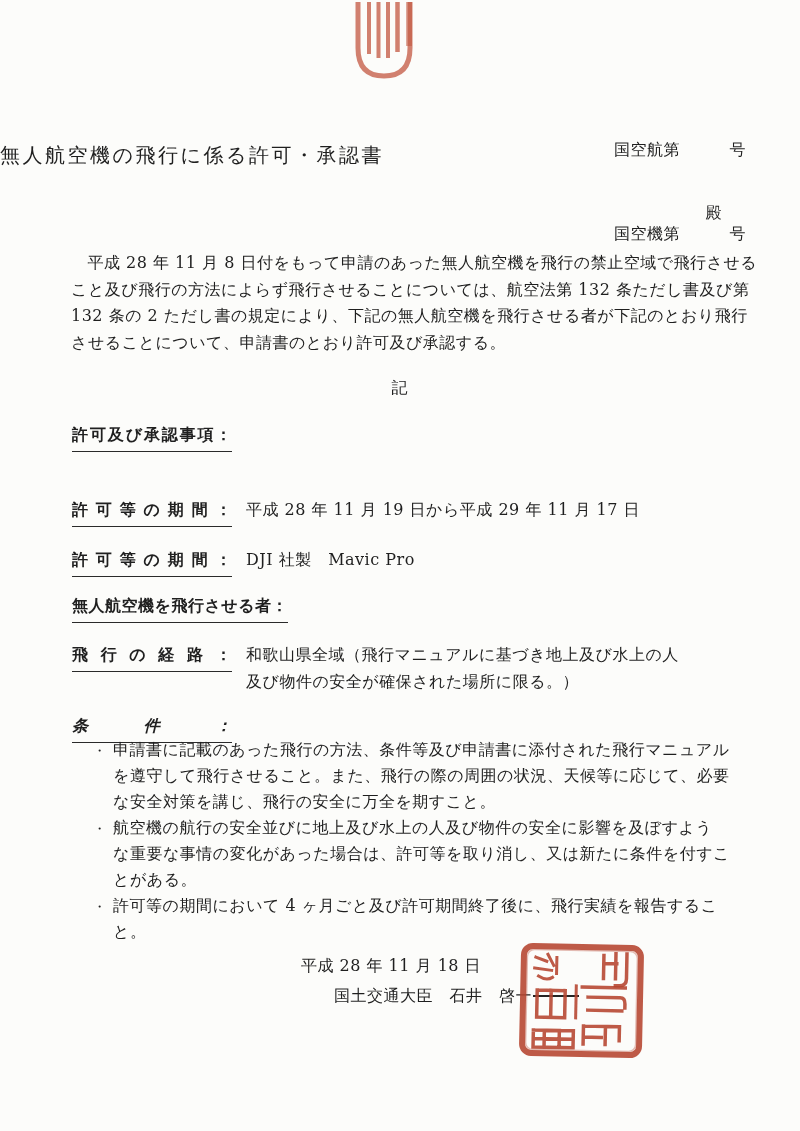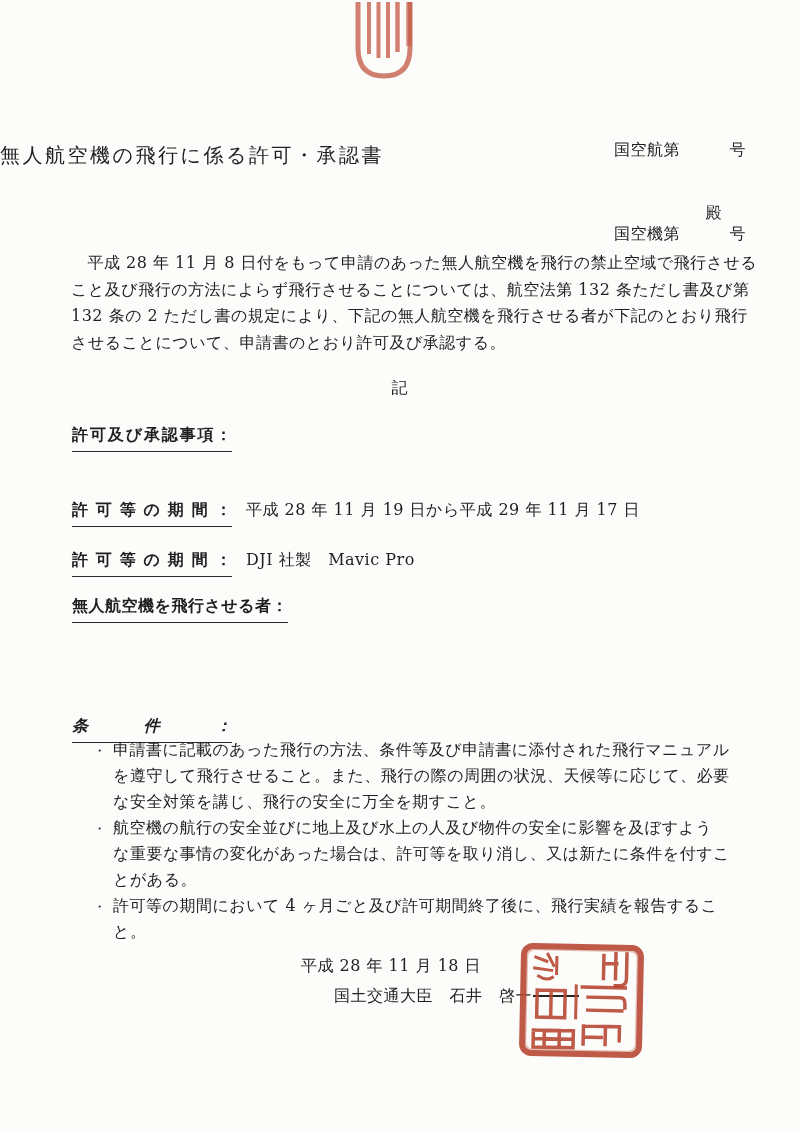--- a/index.html
+++ b/index.html
@@ -106,20 +106,25 @@
 
   <div class="abs field-row" style="top:546px;">
     <span class="field-label">許可等の期間：</span>
     <span class="field-value">DJI 社製　Mavic Pro</span>
   </div>
 
   <div class="abs field-row" style="top:592px;">
     <span class="field-label natural">無人航空機を飛行させる者：</span>
   </div>
 
+  <div class="abs field-row" style="top:641px;">
+    <span class="field-label">飛行の経路：</span>
+    <span class="field-value">和歌山県全域（飛行マニュアルに基づき地上及び水上の人
+及び物件の安全が確保された場所に限る。）</span>
+  </div>
 
   <div class="abs field-row" style="top:712px;font-style:italic;">
     <span class="field-label">条件：</span>
   </div>
 
   <div class="abs bullets">
     <div class="bullet-item">
       <span class="bullet-mark">・</span>
       <span class="bullet-text">申請書に記載のあった飛行の方法、条件等及び申請書に添付された飛行マニュアル
 を遵守して飛行させること。また、飛行の際の周囲の状況、天候等に応じて、必要

